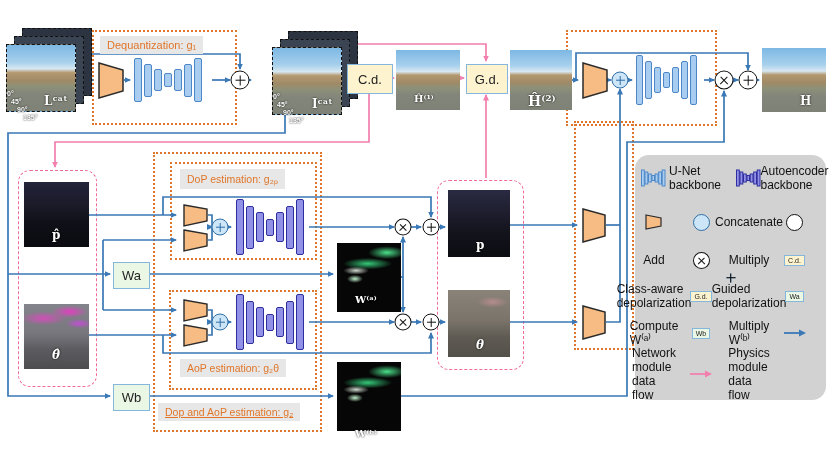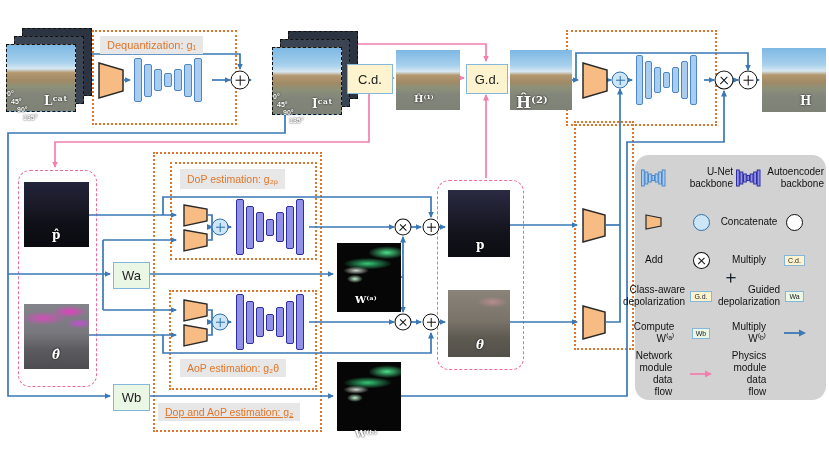--- a/index.html
+++ b/index.html
@@ -46,21 +46,21 @@
   .node.concat{background:#cde6f7;border-color:#2f6fa8;}
   .node.concat .b{background:#2f6fa8;}
   .bars{position:absolute;display:flex;align-items:center;gap:2px;z-index:3;}
   .bars i{display:block;border:1.4px solid #4d87c7;background:#a9cdf0;border-radius:2px;box-sizing:border-box;}
   .bars.ae i{border-color:#2e2e9e;background:#9191e8;}
   .trap{position:absolute;z-index:3;}
   .legend{position:absolute;left:635px;top:155px;width:191px;height:245px;background:#d2d2d2;
           border-radius:14px;z-index:3;display:grid;grid-template-columns:30px 64px 32px 59px;
           grid-template-rows:42px 46px 30px 42px 32px 50px;align-items:center;justify-items:center;
           padding:2px 2px 0 4px;box-sizing:border-box;}
-  .legend .t{font-size:10px;line-height:1.18;text-align:right;color:#111;}
+  .legend .t{font-size:12px;line-height:1.18;text-align:left;color:#111;}
   .legend .chip{font-size:7px;background:#fdf3cf;border:1px solid #85b7dc;padding:1px 3px;color:#222;}
   .legend .chip.g{background:#eaf7e4;}
   .legend .lnode{position:static;transform:none;}
   .legend .lnode.mult{transform:rotate(45deg);}
 </style>
 </head>
 <body>
 
 <div id="stage">
 
@@ -179,21 +179,21 @@
     <span class="ang" style="left:11px;top:78px;">90°</span>
     <span class="ang" style="left:17px;top:86px;">135°</span>
     <span class="imglab" style="left:40px;top:66px;font-size:12px;">Iᶜᵃᵗ</span>
   </div>
 
   <div class="opchip" style="left:347px;top:64px;width:44px;height:28px;">C.d.</div>
   <div class="photo street" style="left:396px;top:50px;width:64px;height:60px;"></div>
   <span class="imglab" style="left:414px;top:93px;font-size:10px;">Ĥ⁽¹⁾</span>
   <div class="opchip" style="left:466px;top:64px;width:40px;height:28px;">G.d.</div>
   <div class="photo street" style="left:510px;top:50px;width:62px;height:60px;"></div>
-  <span class="imglab" style="left:516px;top:93px;font-size:16px;">Ĥ⁽²⁾</span>
+  <span class="imglab" style="left:528px;top:93px;font-size:14px;">Ĥ⁽²⁾</span>
 
   <svg class="trap" style="left:582px;top:62px;" width="27" height="37">
     <polygon points="1,1 25,8 25,29 1,36" fill="#f7bc84" stroke="#2a2a2a" stroke-width="1.5"></polygon>
   </svg>
   <div class="node concat" style="left:620px;top:80px;">
       <i class="b h"></i>
       <i class="b v"></i>
     </div>
   <div class="bars" style="left:636px;top:55px;height:50px;">
     <i style="width:7px;height:50px;"></i>

